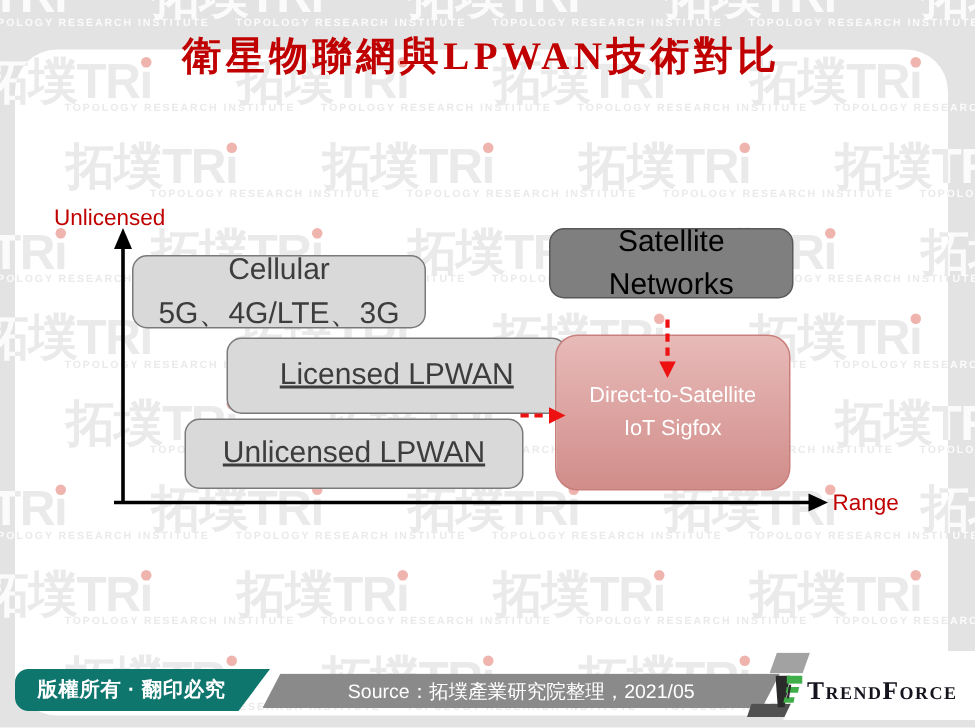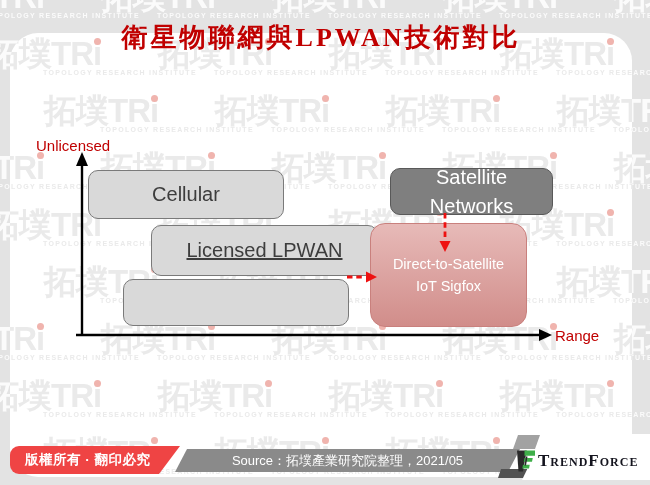--- a/index.html
+++ b/index.html
@@ -39,22 +39,22 @@
   .node{
     position:absolute;z-index:20;border-radius:10px;
     display:flex;flex-direction:column;justify-content:center;align-items:center;
     text-align:center;font-size:20px;line-height:1.42;
   }
   .node-gray{background:var(--box_gray_fill,#D9D9D9);border:1.6px solid var(--box_gray_border,#7A7A7A);color:#3d3d3d;}
   .box-cellular{left:88px;top:170px;width:194px;height:47px;}
   .box-licensed{left:123px;top:225px;width:225px;height:49px;margin-left:28px;}
   .box-unlicensed{left:123px;top:279px;width:224px;height:45px;}
   .box-satellite{
-    left:366px;top:168px;width:161px;height:45px;
-    background:var(--satellite_fill,#7F7F7F);border:1.6px solid #595959;color:#ffffff;margin-left:24px;
+    left:366px;top:152px;width:161px;height:45px;
+    background:var(--satellite_fill,#7F7F7F);border:1.6px solid #595959;color:#000000;
   }
   .box-dts{
     left:370px;top:223px;width:155px;height:102px;border-radius:15px;
     background:linear-gradient(180deg,var(--dts_fill_top,#E7BAB8) 0%,var(--dts_fill_bottom,#D18D8A) 100%);
     border:1.8px solid var(--dts_border,#C9807D);color:#ffffff;font-size:14.5px;line-height:1.55;text-align:center;
   }
   .u{text-decoration:underline;}
   
   .overlay{position:absolute;left:0;top:0;width:650px;height:485px;z-index:30;pointer-events:none;}
   
@@ -62,21 +62,21 @@
     position:absolute;left:175px;top:449px;width:345px;height:23px;z-index:40;
     background:#8a8a8a;
     clip-path:polygon(12px 0,100% 0,calc(100% - 12px) 100%,0 100%);
   }
   .source-text{
     position:absolute;left:175px;top:449px;width:345px;height:23px;line-height:23px;z-index:41;
     text-align:center;color:#ffffff;font-size:13px;
   }
   .copyright-banner{
     position:absolute;left:10px;top:446px;width:170px;height:28px;z-index:42;
-    background:#ef4444;border-radius:9px 0 0 9px;
+    background:#0f766e;border-radius:9px 0 0 9px;
     clip-path:polygon(0 0,100% 0,calc(100% - 21px) 100%,0 100%);
     color:#ffffff;font-size:13.5px;font-weight:bold;letter-spacing:.5px;
     line-height:28px;padding-left:15px;box-sizing:border-box;
   }
   .accent-upper{
     position:absolute;left:513px;top:435px;width:27px;height:14px;z-index:41;background:#a2a2a2;
     clip-path:polygon(5px 0,100% 0,calc(100% - 5px) 100%,0 100%);
   }
   .accent-lower{
     position:absolute;left:498px;top:469px;width:30px;height:9px;z-index:41;background:#515151;
@@ -182,25 +182,27 @@
     </div>
 </div>
 
 <div class="slide-title">衛星物聯網與LPWAN技術對比</div>
 
 <div class="axis-label bandwidth-label">Unlicensed</div>
 <div class="axis-label range-label">Range</div>
 
 <div class="node node-gray box-cellular">
   <div>Cellular</div>
+  <div>5G、4G/LTE、3G</div>
 </div>
 <div class="node node-gray box-licensed">
   <div class="u">Licensed LPWAN</div>
 </div>
 <div class="node node-gray box-unlicensed">
+  <div class="u">Unlicensed LPWAN</div>
 </div>
 <div class="node box-satellite">
   <div>Satellite</div>
   <div>Networks</div>
 </div>
 <div class="node box-dts">
   <div>Direct-to-Satellite</div>
   <div>IoT Sigfox</div>
 </div>
 

